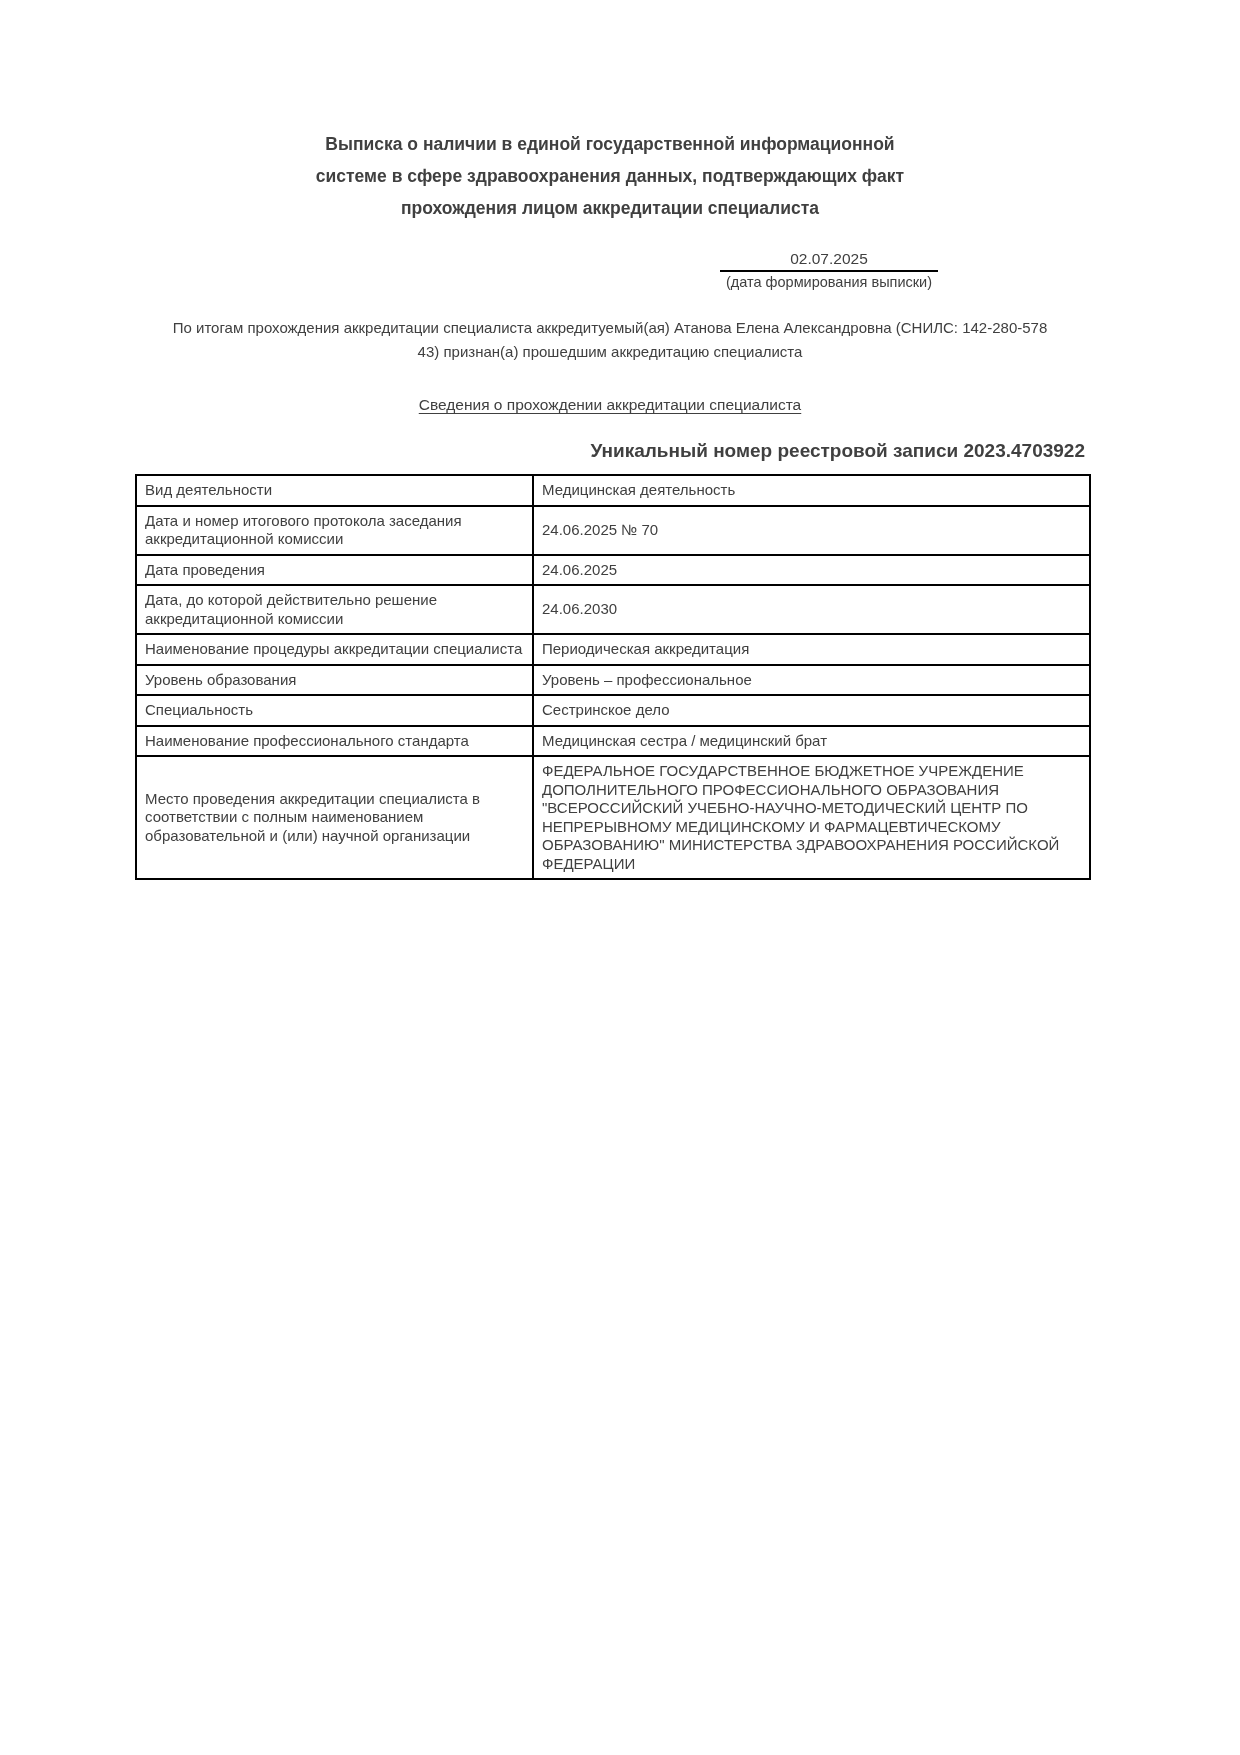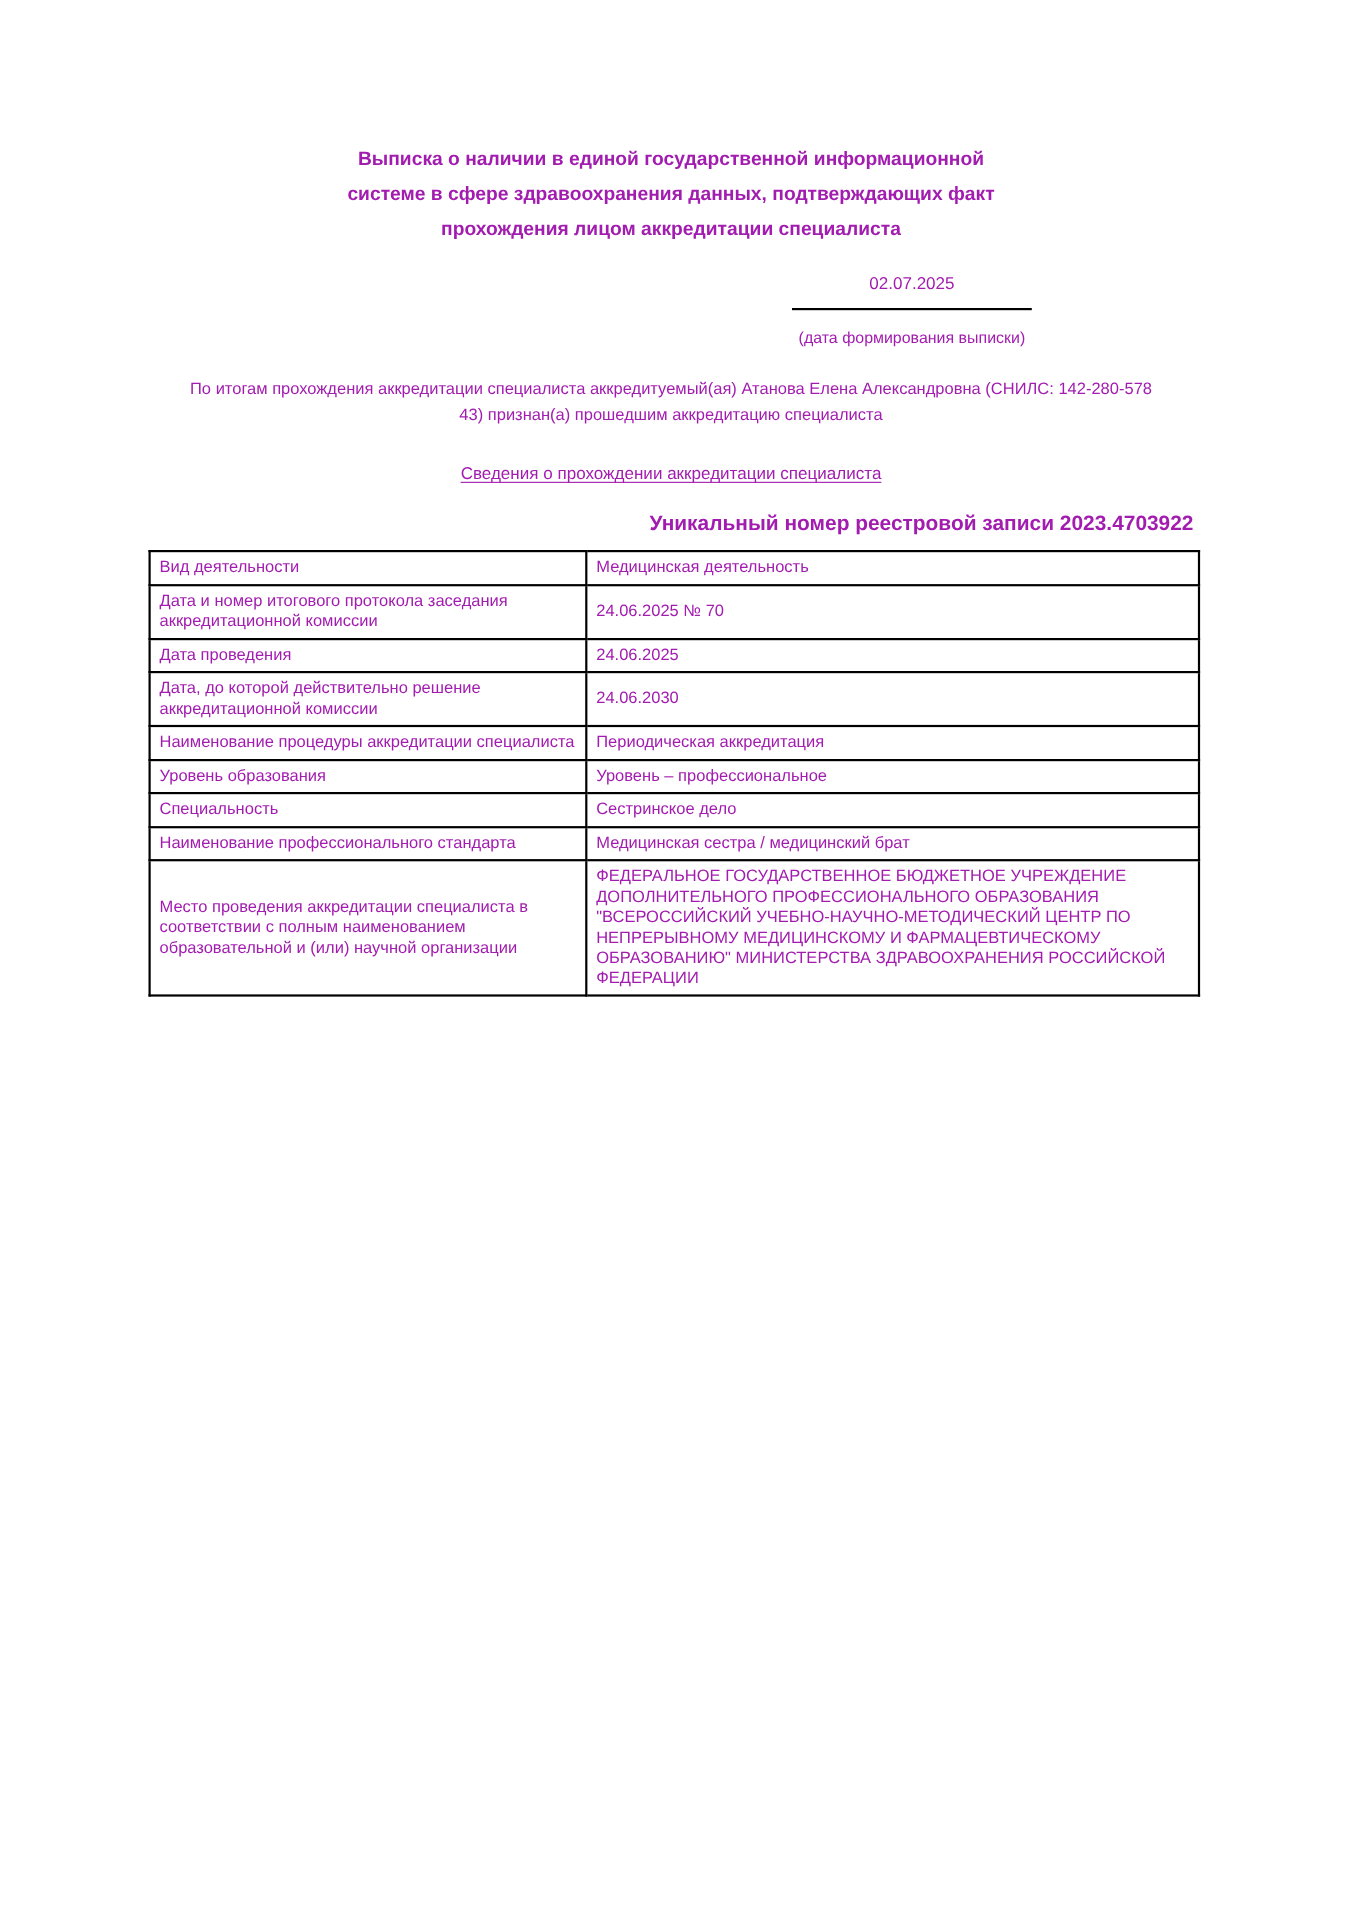--- a/index.html
+++ b/index.html
@@ -7,21 +7,21 @@
     padding: 0;
     background: #808080;
   }
   .page {
     position: relative;
     width: 1240px;
     height: 1755px;
     background: #ffffff;
     margin: 0 auto;
     font-family: "Liberation Sans", sans-serif;
-    color: #a21caf;
+    color: #404040;
     overflow: hidden;
   }
   .content {
     position: absolute;
     left: 135px;
     top: 0;
     width: 950px;
   }
   .doc-title {
     margin-top: 128px;
@@ -31,26 +31,26 @@
     line-height: 32px;
   }
   .date-block {
     width: 218px;
     margin-left: 585px;
     margin-top: 26px;
     text-align: center;
   }
   .date-value {
     font-size: 15.5px;
-    padding-bottom: 12px;
+    padding-bottom: 2px;
     border-bottom: 2px solid #000000;
   }
   .date-caption {
     font-size: 14.5px;
-    padding-top: 18px;
+    padding-top: 2px;
   }
   .intro {
     margin-top: 26px;
     text-align: center;
     font-size: 15px;
     line-height: 24px;
   }
   .section-heading {
     margin-top: 32px;
     text-align: center;

